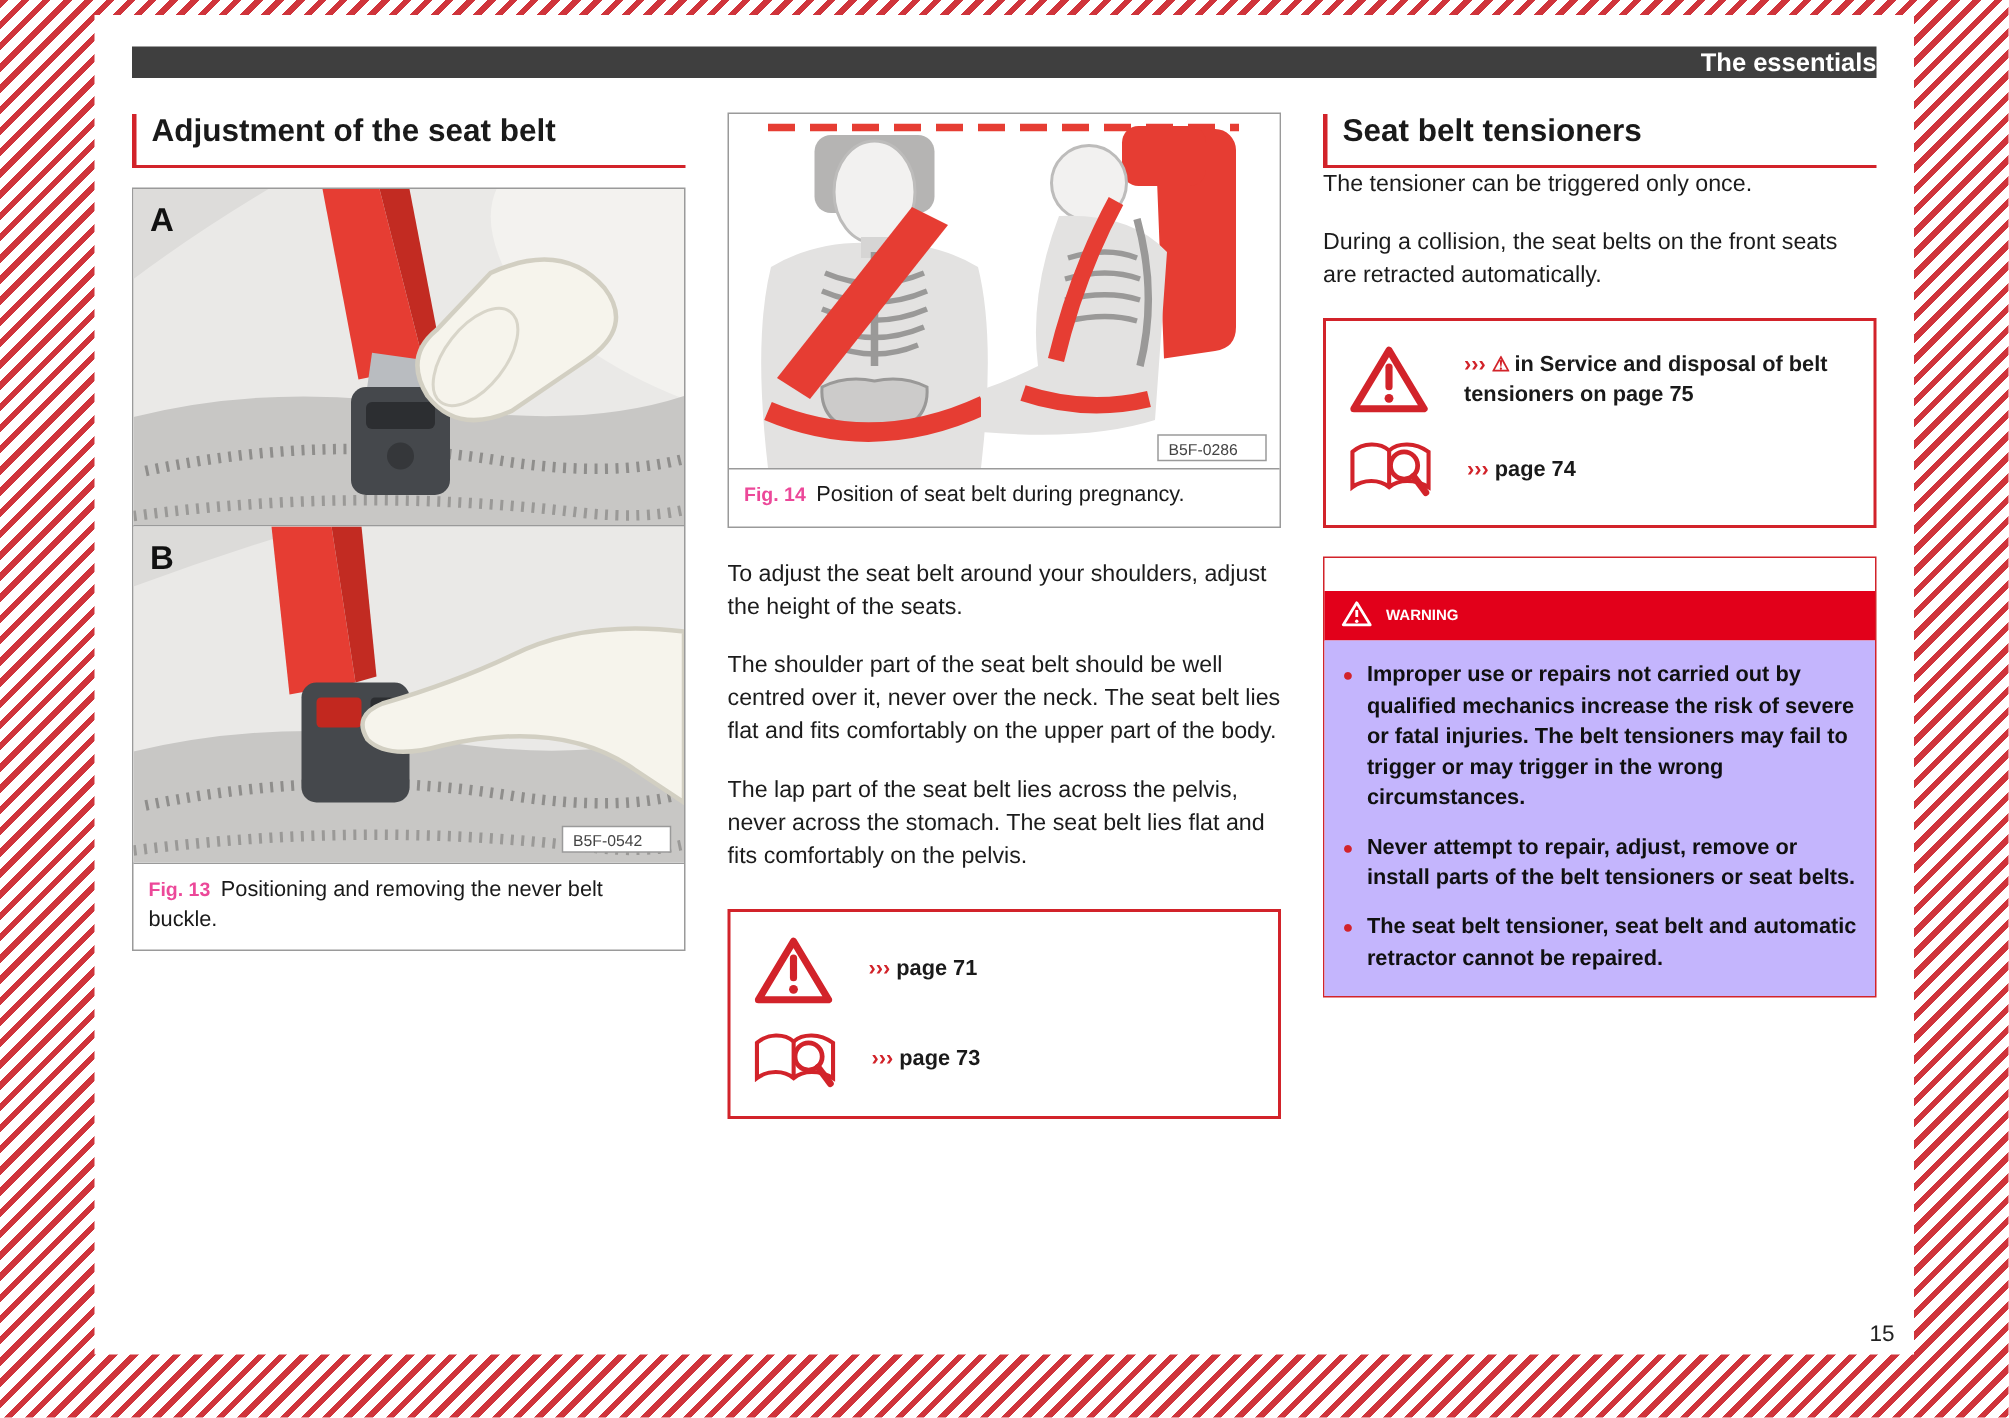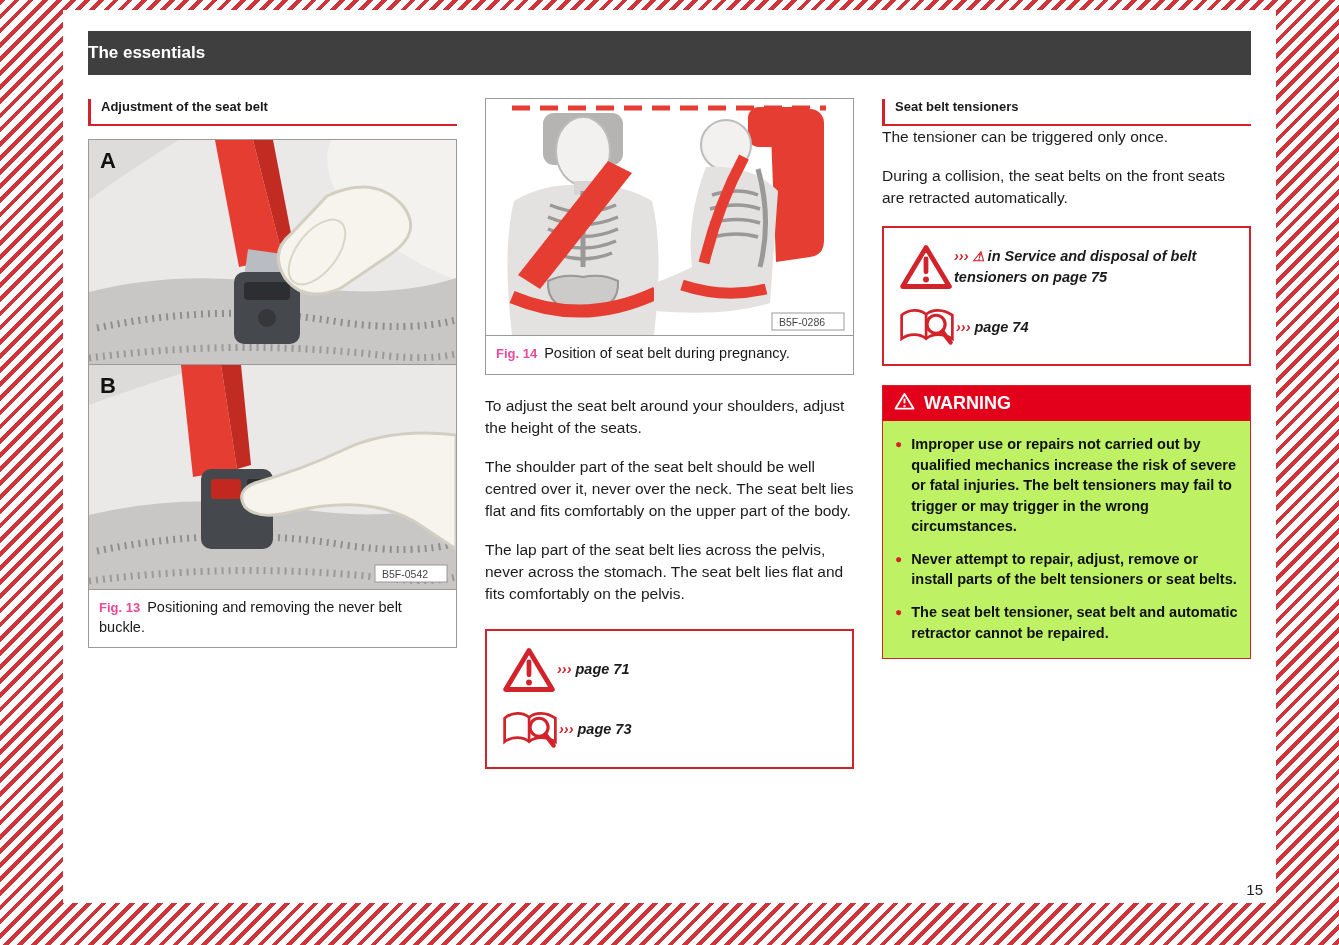--- a/index.html
+++ b/index.html
@@ -14,33 +14,33 @@
     width: 1339px; height: 945px;
     background: repeating-linear-gradient(135deg, #d0343b 0 4px, #ffffff 4px 10px);
     overflow: hidden;
   }
   .inner {
     position: absolute; left: 63px; top: 10px;
     width: 1213px; height: 893px;
     background: #ffffff;
   }
   .header-bar {
-    margin: 21px 25px 0 25px; height: 44px;
+    margin: 21px 25px 0 25px; height: 21px;
     background: #3f3f3f; color: #fff;
-    display: flex; align-items: center; justify-content: flex-start;
+    display: flex; align-items: center; justify-content: flex-end;
     font-size: 17px; font-weight: bold;
   }
   .columns { display: flex; gap: 28px; margin: 23px 25px 0 25px; }
   .col { width: 369px; flex: 0 0 369px; }
 
   .col-heading {
     position: relative;
     border-bottom: 2px solid #d2232a;
     padding: 1px 0 10px 13px;
-    font-size: 13px; font-weight: bold; color: #1a1a1a;
+    font-size: 21px; font-weight: bold; color: #1a1a1a;
   }
   .col-heading::before {
     content: ""; position: absolute; left: 0; top: 1px; bottom: 0;
     width: 3px; background: #d2232a;
   }
 
   .figure-panel { border: 1px solid #9a9a9a; background: #fff; }
   .figure-panel.after-heading { margin-top: 13px; }
   .fig-img { display: block; }
   .fig-img svg { display: block; }
@@ -50,33 +50,33 @@
     padding: 8px 10px 10px 10px;
     font-size: 14.5px; color: #1a1a1a; line-height: 1.35;
   }
   .fig-label { color: #ec4899; font-weight: bold; font-size: 13px; margin-right: 7px; margin-top: 34px; }
 
   .body-text { margin: 0 0 17px 0; font-size: 15.5px; line-height: 1.42; color: #1c1c1c; }
   .first-para { margin-top: 20px; }
 
   .ref-box { border: 2px solid #d2232a; padding: 8px 14px; background: #fff; }
   .ref-box.mid { margin-top: 24px; }
-  .ref-row { display: flex; align-items: center; padding: 8px 0; font-style: italic; }
+  .ref-row { display: flex; align-items: center; gap: 22px; padding: 8px 0; }
   .ref-icon { flex: 0 0 56px; display: flex; justify-content: center; align-items: center; }
   .ref-text { font-size: 14.5px; font-weight: bold; color: #1a1a1a; line-height: 1.4; }
   .marker { color: #d2232a; font-weight: bold; margin-right: 4px; }
   .inline-warn { color: #d2232a; font-size: 13.5px; margin-right: 3px; }
 
   .warning-box { margin-top: 19px; border: 1px solid #d2232a; }
   .warning-header {
     background: #e2001a; color: #fff;
     display: flex; align-items: center; gap: 9px;
-    padding: 6px 11px; font-weight: bold; font-size: 18px;
-  }
-  .warning-body { background: #bef264; padding: 13px 12px 3px 12px; }
+    padding: 6px 11px; font-weight: bold; font-size: 10px; margin-top: 22px;
+  }
+  .warning-body { background: #c4b5fd; padding: 13px 12px 3px 12px; }
   .warning-bullet {
     display: flex; gap: 9px; margin-bottom: 12px;
     font-size: 14.5px; font-weight: bold; line-height: 1.42; color: #101010;
   }
   .warning-bullet::before {
     content: "\25CF";
     color: #d2232a; font-size: 12px; line-height: 1.8; flex: 0 0 auto;
   }
   .page-number {
     position: absolute; right: 13px; bottom: 5px;

